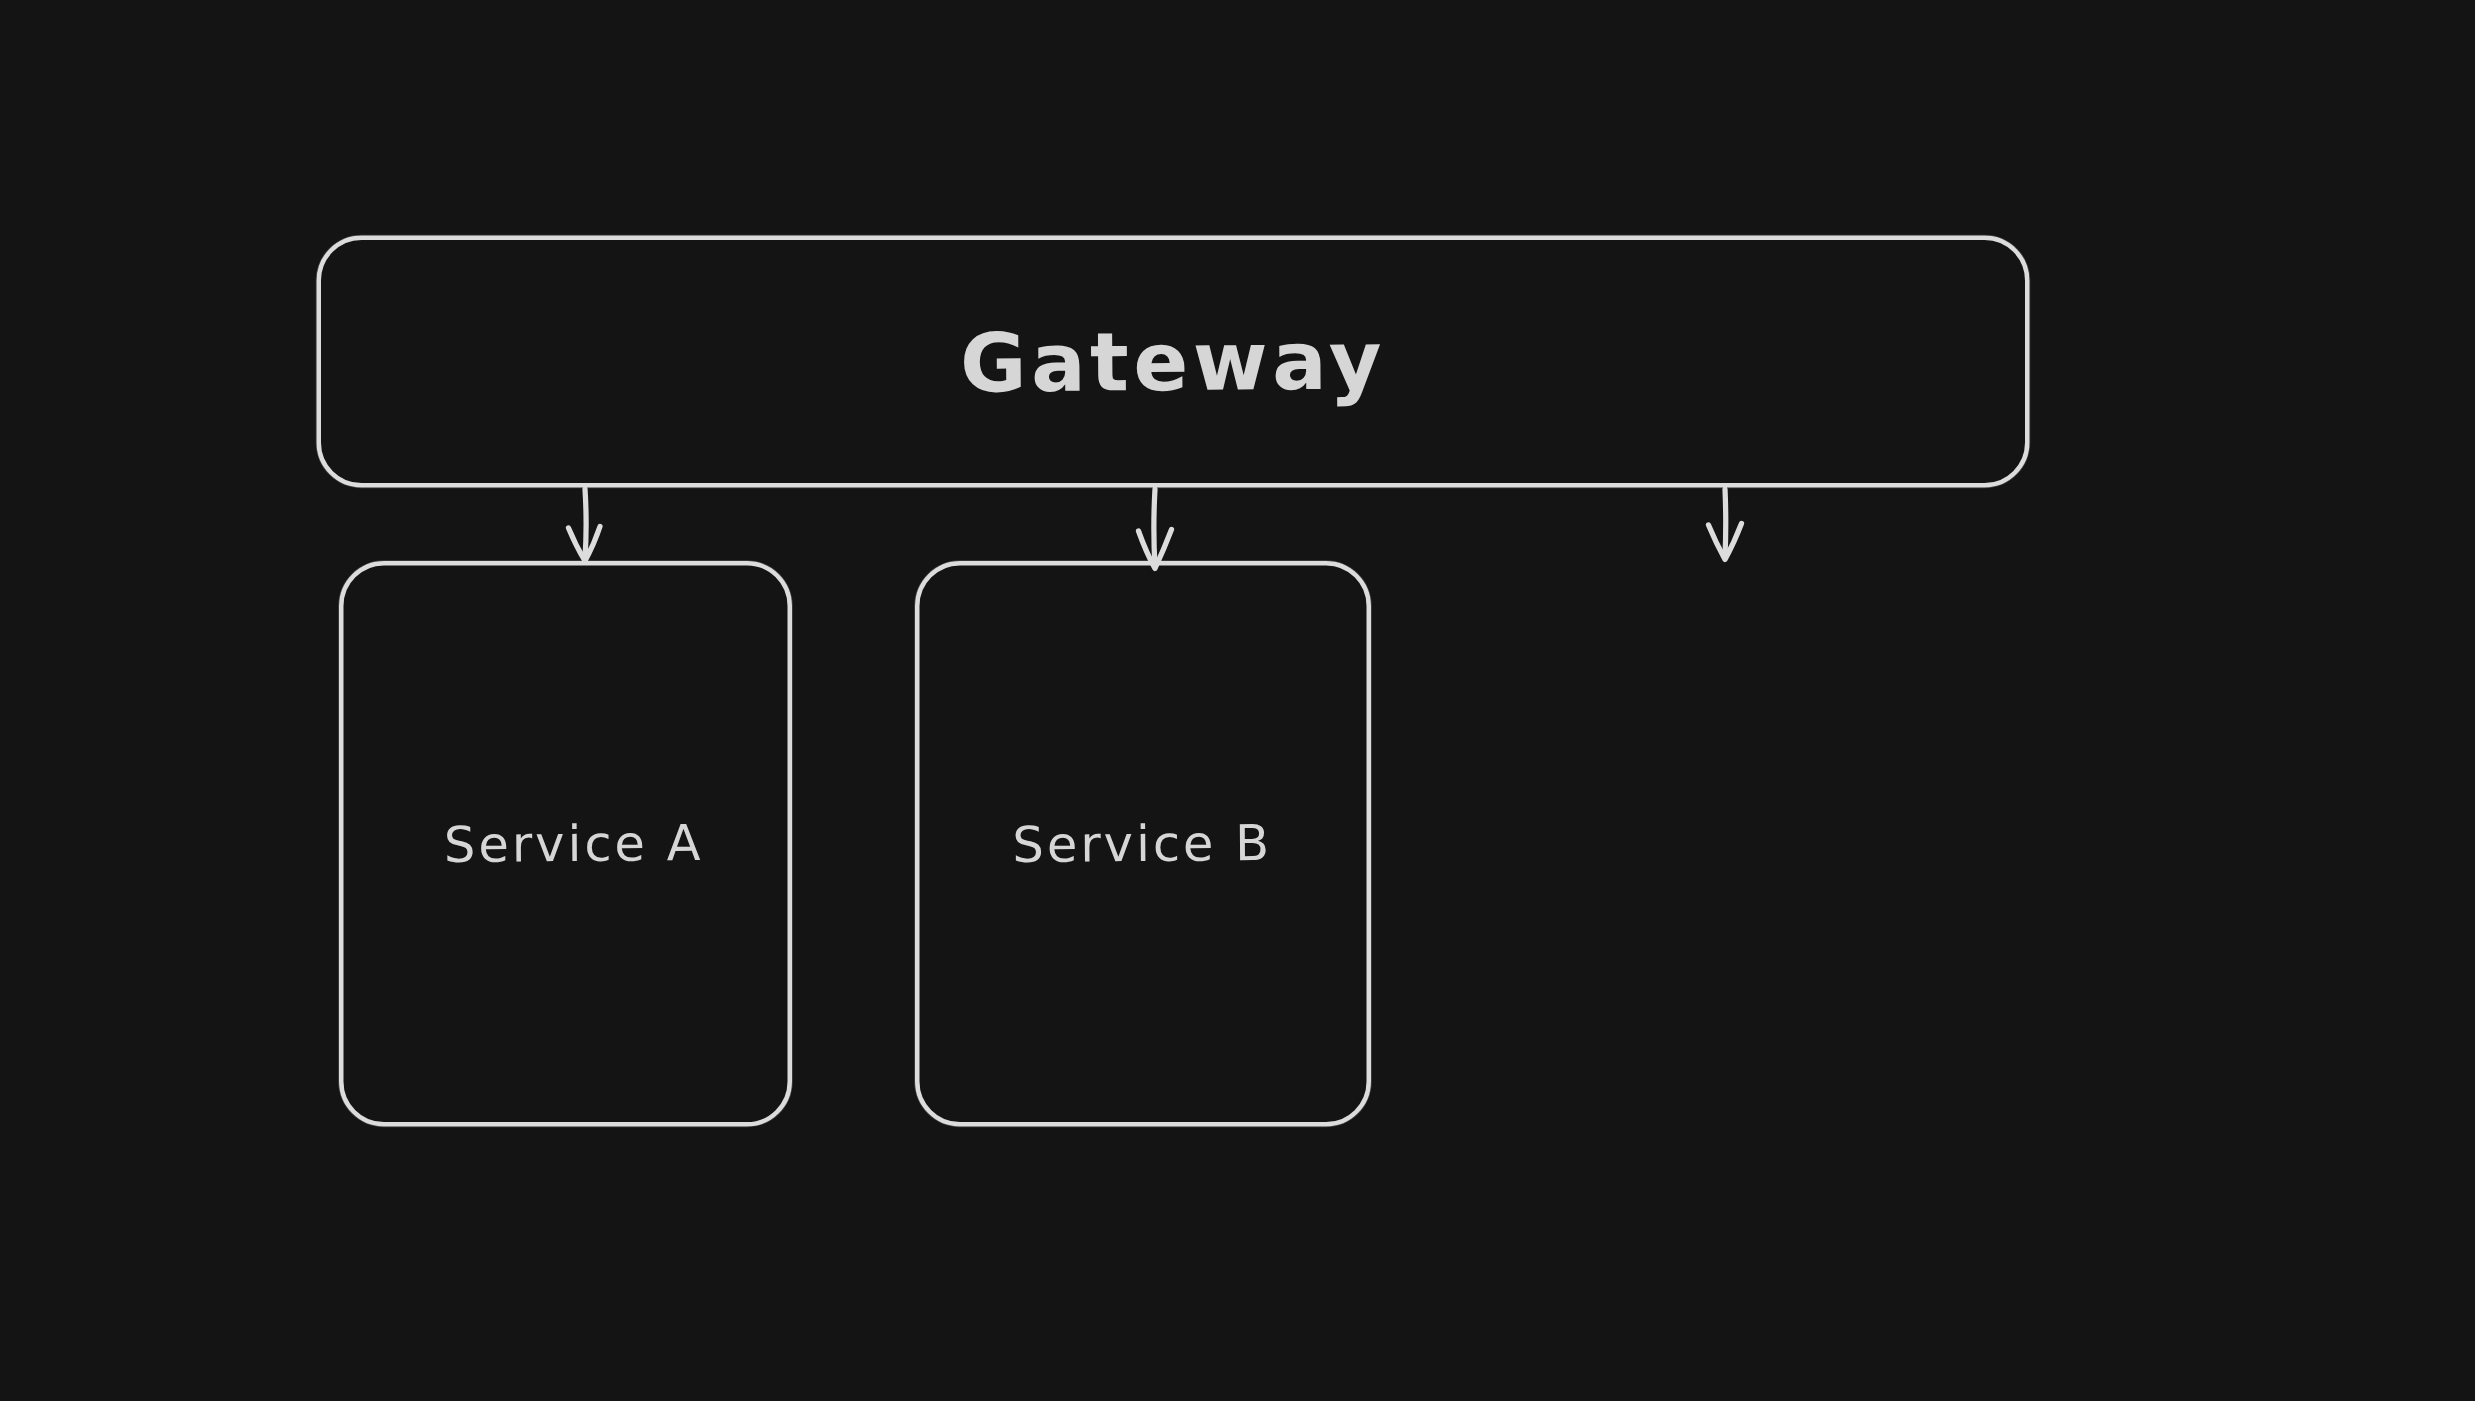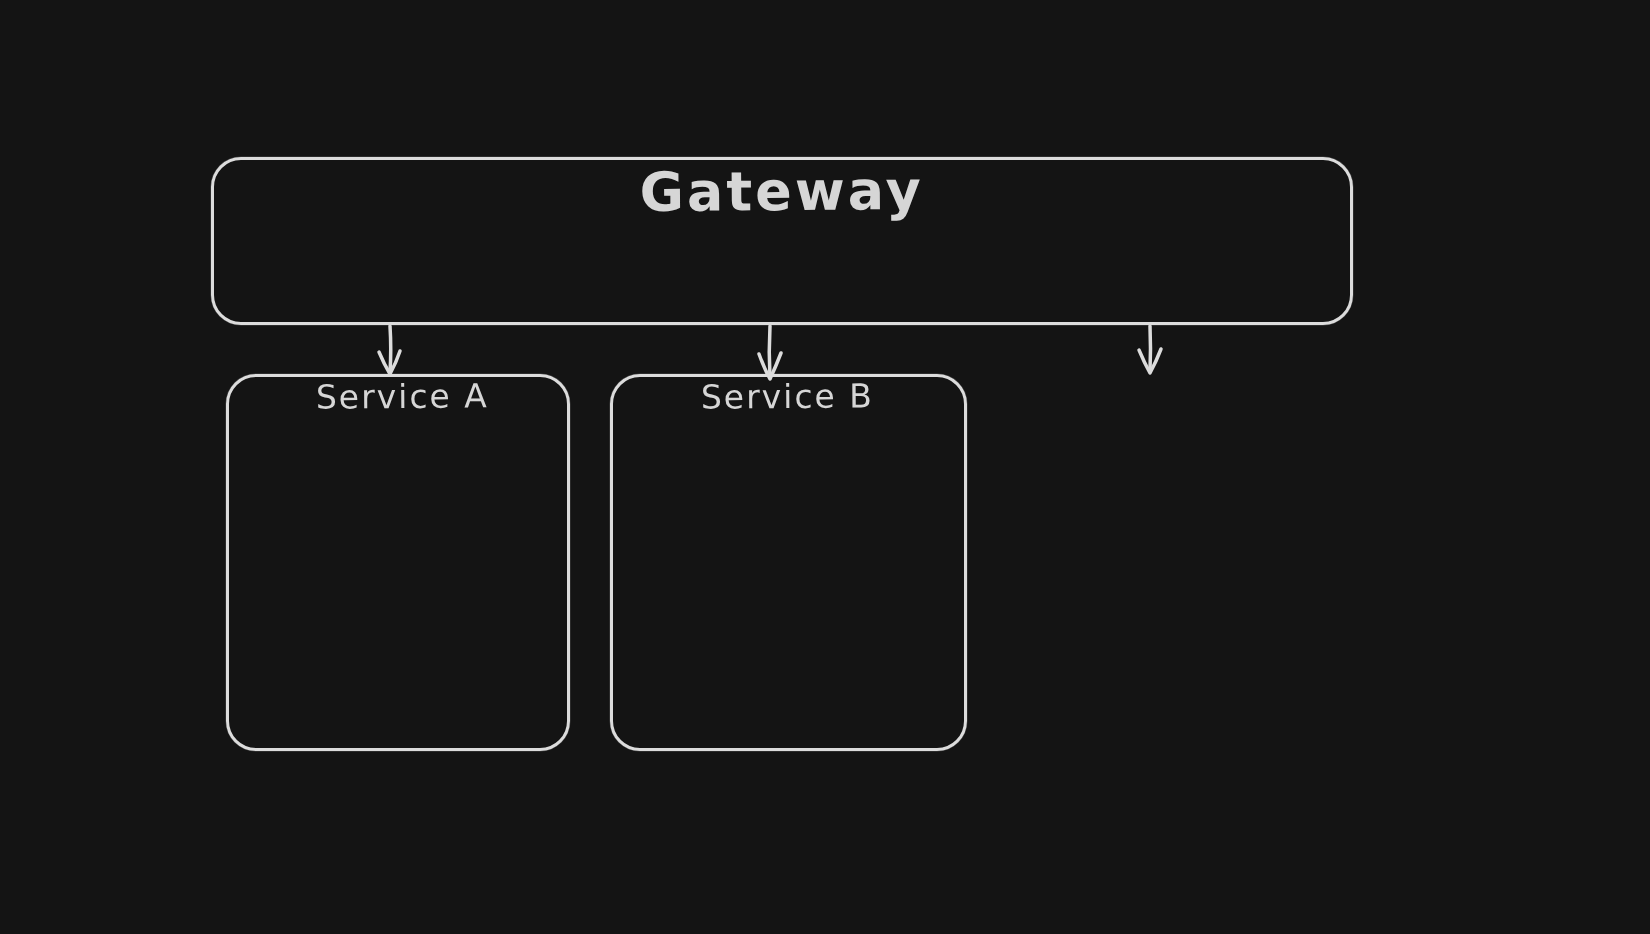--- a/index.html
+++ b/index.html
@@ -14,20 +14,21 @@
     background: #141414;
     overflow: hidden;
     font-family: "DejaVu Sans", sans-serif;
   }
   .node {
     position: absolute;
     border: 3.5px solid #dcdcdc;
     border-radius: 30px;
     background: transparent;
     display: flex;
+    align-items: center;
     justify-content: center;
     box-sizing: border-box;
     box-shadow: 0 0 0 0.5px rgba(220,220,220,0.25);
   }
   .node-label {
     color: #d6d6d6;
     text-align: center;
     white-space: nowrap;
     
     transform: rotate(-0.4deg);
@@ -45,22 +46,22 @@
   }
   .service {
     top: 374px;
     height: 377px;
   }
   .service .node-label {
     font-size: 33px;
     font-weight: 400;
     letter-spacing: 2px;
   }
-  .service-a { left: 226px;  width: 344px; padding-left: 12px; }
-  .service-b { left: 610px;  width: 357px; }
+  .service-a { left: 226px;  width: 302px; padding-left: 12px; }
+  .service-b { left: 610px;  width: 304px; }
   .service-c { left: 1002px; width: 350px; }
 
   svg.edges {
     position: absolute;
     left: 0;
     top: 0;
     width: 1650px;
     height: 934px;
     pointer-events: none;
   }

